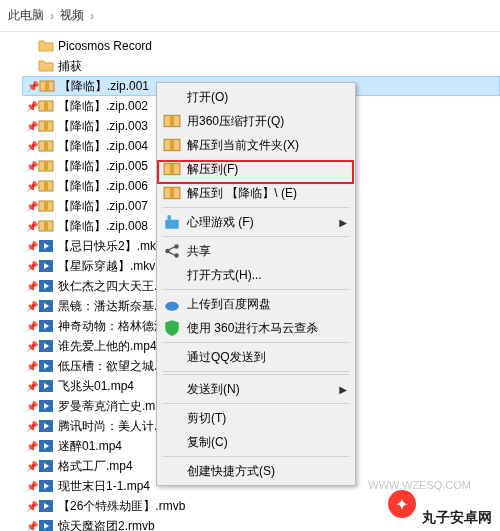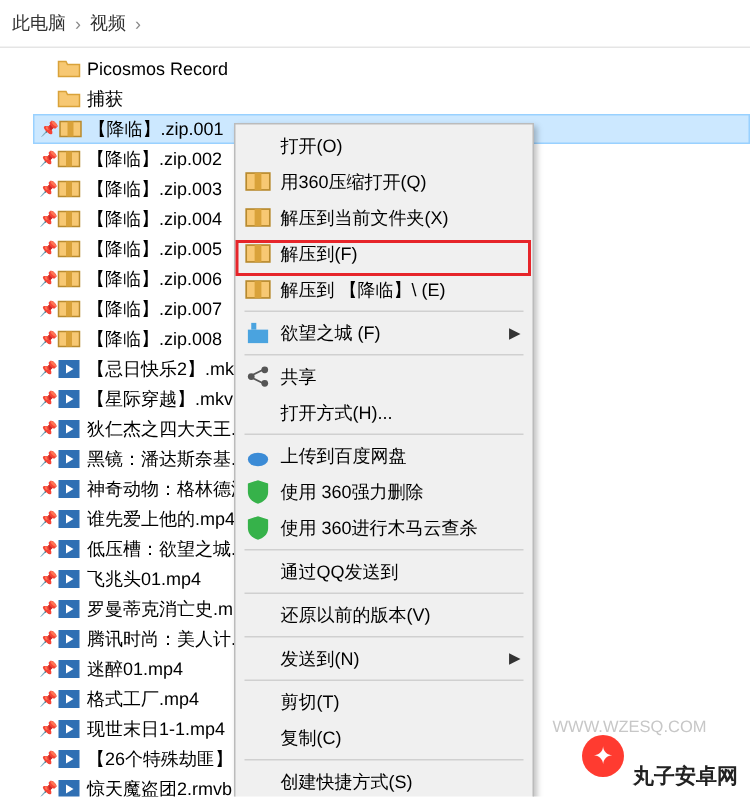--- a/index.html
+++ b/index.html
@@ -336,21 +336,21 @@
       <span>解压到 【降临】\ (E)</span>
     </div>
   <div class="menu-sep"></div>
   <div class="menu-item">
       <span class="micon">
         <svg viewBox="0 0 16 16">
           <rect x="2" y="6" width="12" height="8" fill="#4aa3df"></rect>
           <rect x="4" y="2" width="3" height="4" fill="#4aa3df"></rect>
         </svg>
       </span>
-      <span>欲望之城 (F)</span>
+      <span>心理游戏 (F)</span>
       <span class="sub">▶</span>
     </div>
   <div class="menu-sep"></div>
   <div class="menu-item">
       <span class="micon">
         <svg viewBox="0 0 16 16">
           <circle cx="4" cy="8" r="2" fill="#555"></circle>
           <circle cx="12" cy="4" r="2" fill="#555"></circle>
           <circle cx="12" cy="12" r="2" fill="#555"></circle>
           <path d="M5 7l6-3M5 9l6 3" stroke="#555"></path>
@@ -369,38 +369,27 @@
         </svg>
       </span>
       <span>上传到百度网盘</span>
     </div>
   <div class="menu-item">
       <span class="micon">
         <svg viewBox="0 0 16 16">
           <path d="M8 1l6 2v5c0 4-3 6-6 7-3-1-6-3-6-7V3z" fill="#36b24a"></path>
         </svg>
       </span>
-      <span>使用 360强力删除</span>
-    </div>
-  <div class="menu-item">
-      <span class="micon">
-        <svg viewBox="0 0 16 16">
-          <path d="M8 1l6 2v5c0 4-3 6-6 7-3-1-6-3-6-7V3z" fill="#36b24a"></path>
-        </svg>
-      </span>
       <span>使用 360进行木马云查杀</span>
     </div>
   <div class="menu-sep"></div>
   <div class="menu-item">
       <span>通过QQ发送到</span>
     </div>
   <div class="menu-sep"></div>
-  <div class="menu-item">
-      <span>还原以前的版本(V)</span>
-    </div>
   <div class="menu-sep"></div>
   <div class="menu-item">
       <span>发送到(N)</span>
       <span class="sub">▶</span>
     </div>
   <div class="menu-sep"></div>
   <div class="menu-item">
       <span>剪切(T)</span>
     </div>
   <div class="menu-item">

